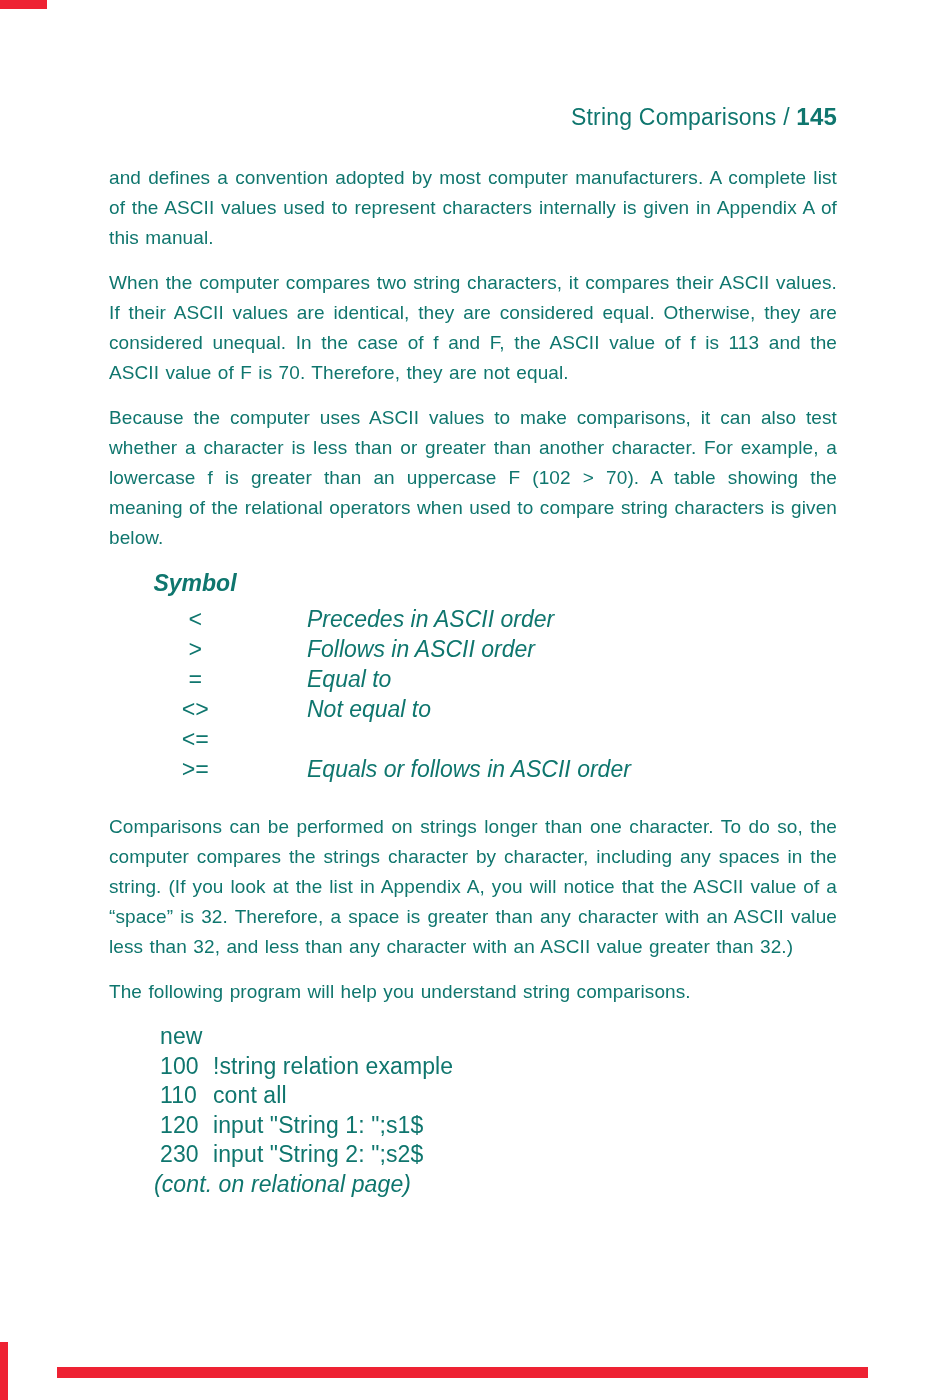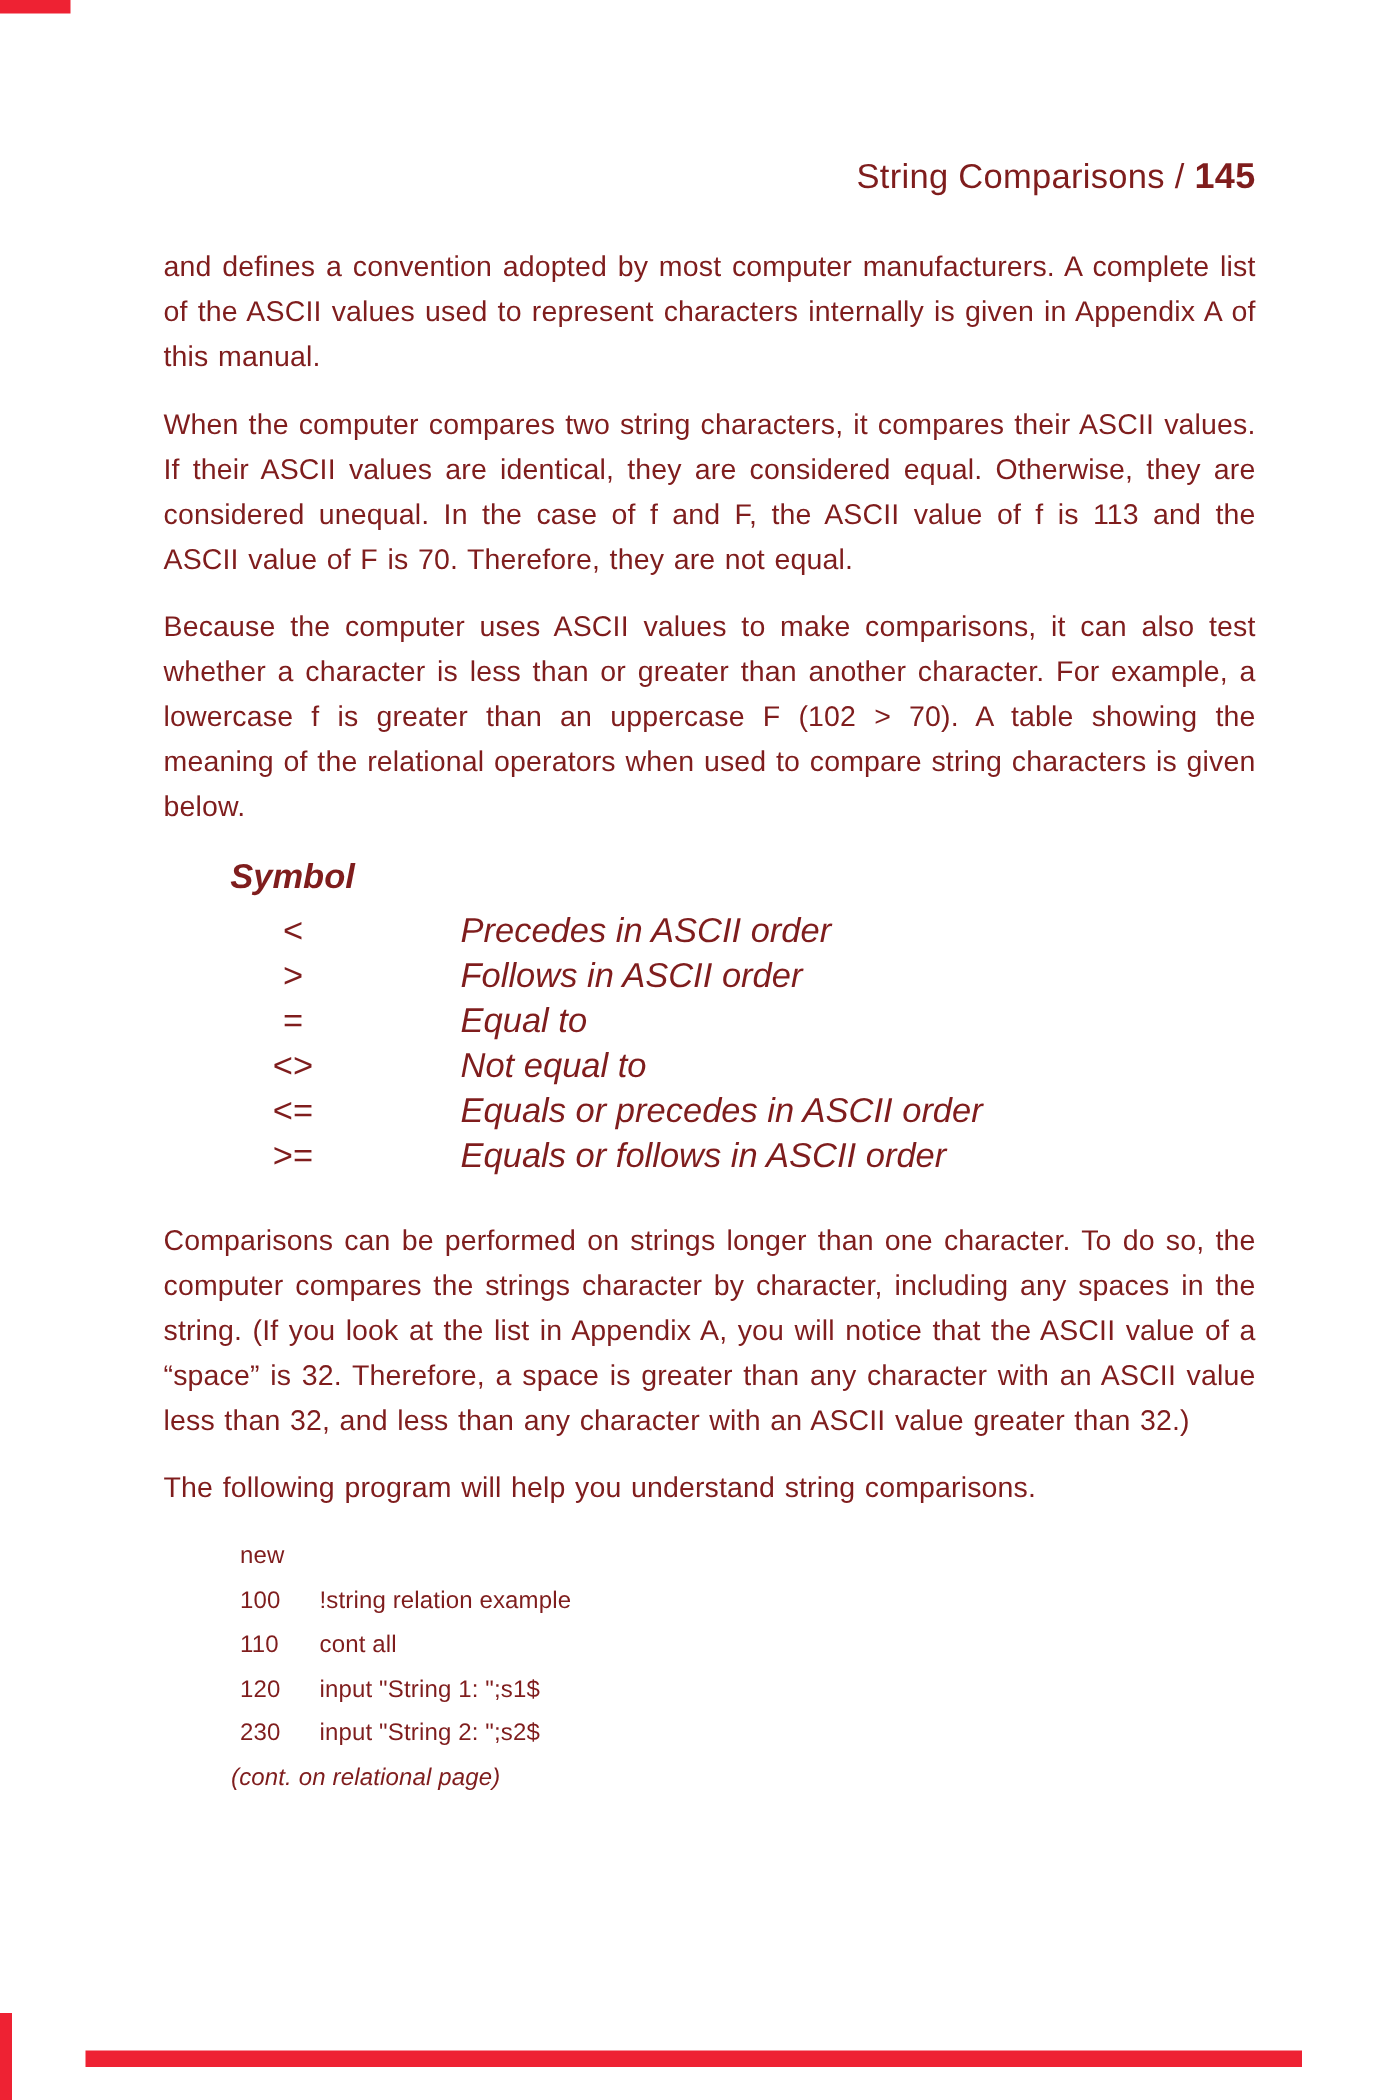--- a/index.html
+++ b/index.html
@@ -7,21 +7,21 @@
     padding: 0;
     background: #ffffff;
   }
   .page {
     position: relative;
     width: 930px;
     height: 1400px;
     background: #ffffff;
     overflow: hidden;
     font-family: "Liberation Sans", sans-serif;
-    color: #7f1d1d;
+    color: #0f766e;
     box-sizing: border-box;
   }
   .content {
     position: absolute;
     left: 93px;
     top: 104px;
     width: 744px;
   }
   
   .running-header {
@@ -73,21 +73,21 @@
   .col-mean {
     padding-left: 42px;
     flex: 1;
   }
   .op-row.head .col-mean {
     padding-left: 42px;
   }
   
   .program {
     margin: 13px 0 0 67px;
-    font-size: 16px;
+    font-size: 23px;
     line-height: 29.6px;
     letter-spacing: 0.1px;
   }
   .code-line .lnum {
     display: inline-block;
     width: 53px;
   }
   .code-cont {
     font-style: italic;
     margin-left: -6px;
@@ -135,21 +135,20 @@
       <div class="op-row">
         <div class="col-sym">=</div>
         <div class="col-mean">Equal to</div>
       </div>
       <div class="op-row">
         <div class="col-sym">&lt;&gt;</div>
         <div class="col-mean">Not equal to</div>
       </div>
       <div class="op-row">
         <div class="col-sym">&lt;=</div>
-        <div class="col-mean">Equals or precedes in ASCII order</div>
       </div>
       <div class="op-row">
         <div class="col-sym">&gt;=</div>
         <div class="col-mean">Equals or follows in ASCII order</div>
       </div>
     </div>
 
     <p class="body-par">Comparisons can be performed on strings longer than one character. To do so, the computer compares the strings character by character, including any spaces in the string. (If you look at the list in Appendix A, you will notice that the ASCII value of a “space” is 32. Therefore, a space is greater than any character with an ASCII value less than 32, and less than any character with an ASCII value greater than 32.)</p>
     <p class="body-par">The following program will help you understand string comparisons.</p>
 

